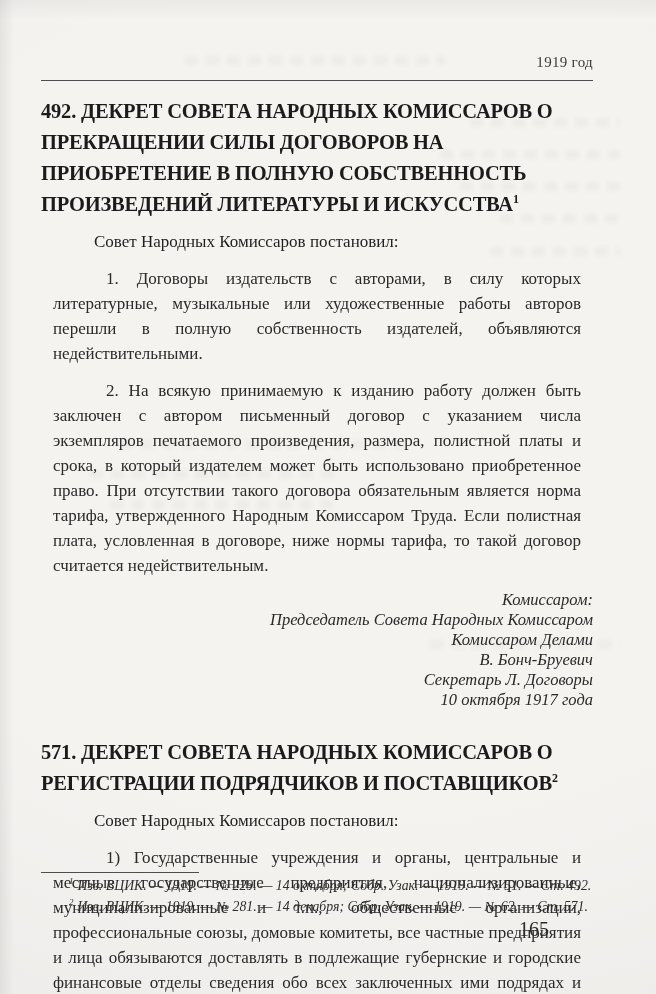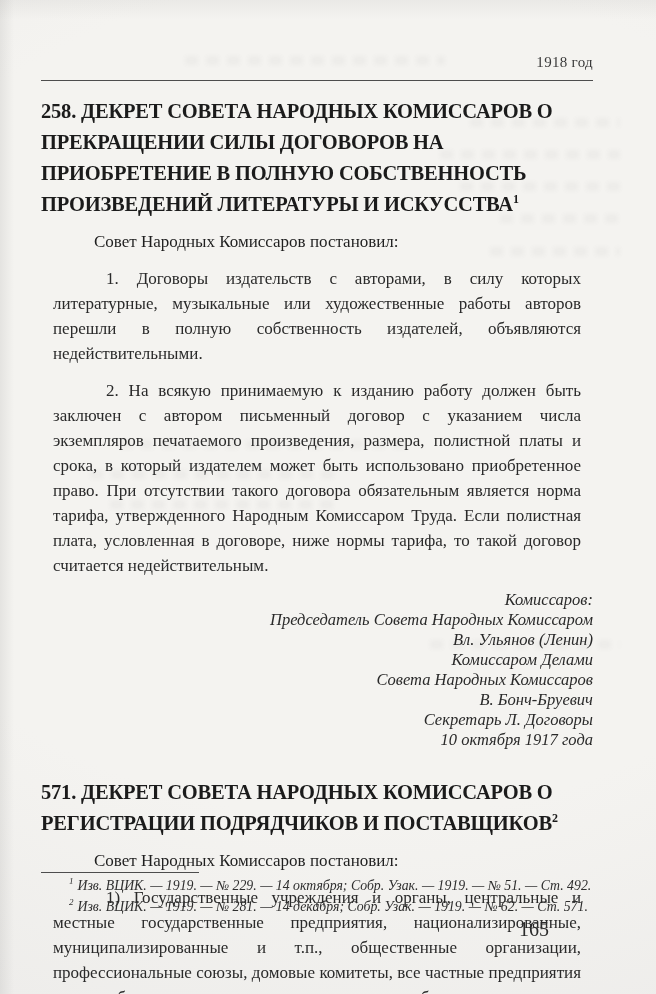--- a/index.html
+++ b/index.html
@@ -111,36 +111,34 @@
   <div class="smudge" style="left:460px;top:182px;width:160px;"></div>
   <div class="smudge" style="left:500px;top:214px;width:120px;"></div>
   <div class="smudge" style="left:490px;top:247px;width:130px;"></div>
   <div class="smudge" style="left:120px;top:440px;width:290px;"></div>
   <div class="smudge" style="left:90px;top:470px;width:250px;"></div>
   <div class="smudge" style="left:110px;top:500px;width:230px;"></div>
   <div class="smudge" style="left:430px;top:640px;width:190px;"></div>
 
   <div class="content">
 
-    <div class="running-head">1918 год</div>
+    <div class="running-head">1919 год</div>
     <hr class="head-rule">
 
     <section>
-      <h1 class="decree-heading"><span>258. ДЕКРЕТ СОВЕТА НАРОДНЫХ КОМИССАРОВ О ПРЕКРАЩЕНИИ СИЛЫ ДОГОВОРОВ НА ПРИОБРЕТЕНИЕ В ПОЛНУЮ СОБСТВЕННОСТЬ ПРОИЗВЕДЕНИЙ ЛИТЕРАТУРЫ И ИСКУССТВА</span><sup>1</sup></h1>
+      <h1 class="decree-heading"><span>492. ДЕКРЕТ СОВЕТА НАРОДНЫХ КОМИССАРОВ О ПРЕКРАЩЕНИИ СИЛЫ ДОГОВОРОВ НА ПРИОБРЕТЕНИЕ В ПОЛНУЮ СОБСТВЕННОСТЬ ПРОИЗВЕДЕНИЙ ЛИТЕРАТУРЫ И ИСКУССТВА</span><sup>1</sup></h1>
 
       <p class="lead body-text">Совет Народных Комиссаров постановил:</p>
       <p class="para body-text">1. Договоры издательств с авторами, в силу которых литературные, музыкальные или художественные работы авторов перешли в полную собственность издателей, объявляются недействительными.</p>
       <p class="para body-text">2. На всякую принимаемую к изданию работу должен быть заключен с автором письменный договор с указанием числа экземпляров печатаемого произведения, размера, полистной платы и срока, в который издателем может быть использовано приобретенное право. При отсутствии такого договора обязательным является норма тарифа, утвержденного Народным Комиссаром Труда. Если полистная плата, условленная в договоре, ниже нормы тарифа, то такой договор считается недействительным.</p>
 
       <div class="signatures">
-        <div>Комиссаров:</div>
+        <div>Комиссаром:</div>
         <div>Председатель Совета Народных Комиссаром</div>
-        <div>Вл. Ульянов (Ленин)</div>
         <div>Комиссаром Делами</div>
-        <div>Совета Народных Комиссаров</div>
         <div>В. Бонч-Бруевич</div>
         <div>Секретарь Л. Договоры</div>
         <div>10 октября 1917 года</div>
       </div>
     </section>
 
     <section class="decree2">
       <h1 class="decree-heading"><span>571. ДЕКРЕТ СОВЕТА НАРОДНЫХ КОМИССАРОВ О РЕГИСТРАЦИИ ПОДРЯДЧИКОВ И ПОСТАВЩИКОВ</span><sup>2</sup></h1>
 
       <p class="lead body-text">Совет Народных Комиссаров постановил:</p>

